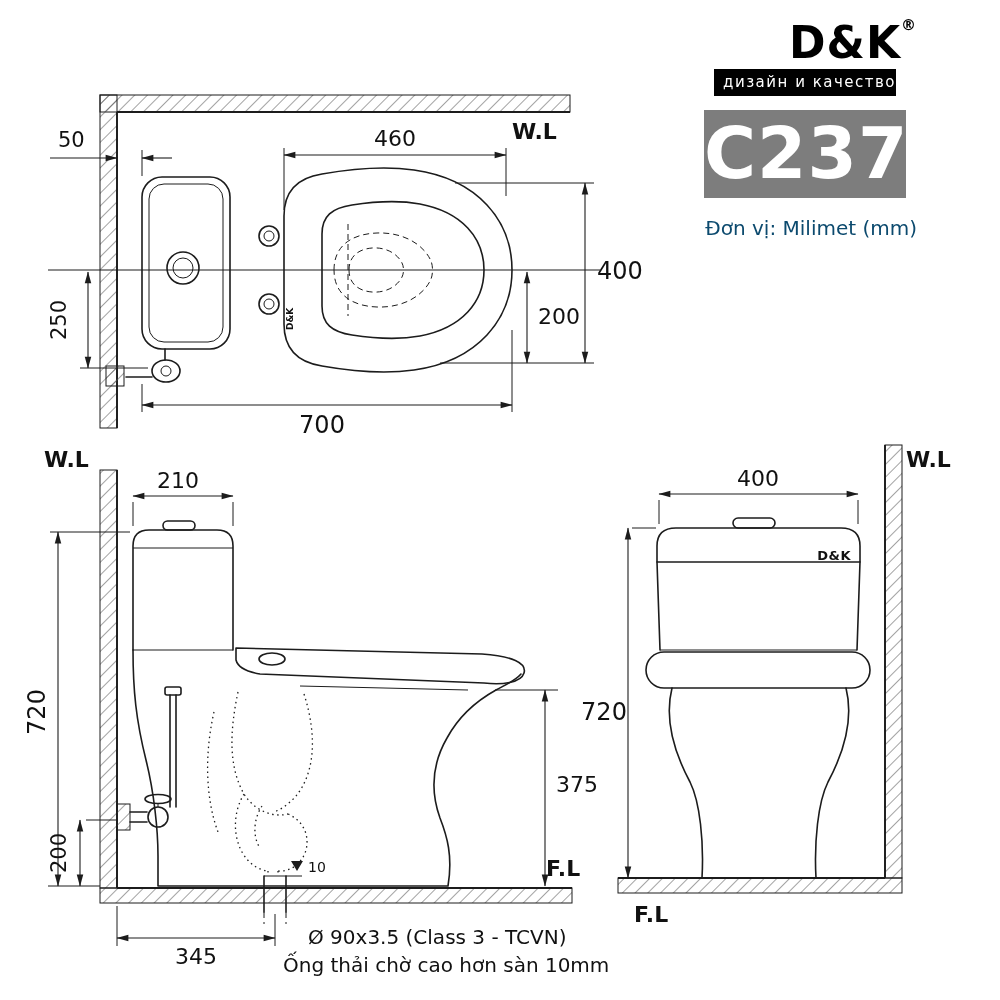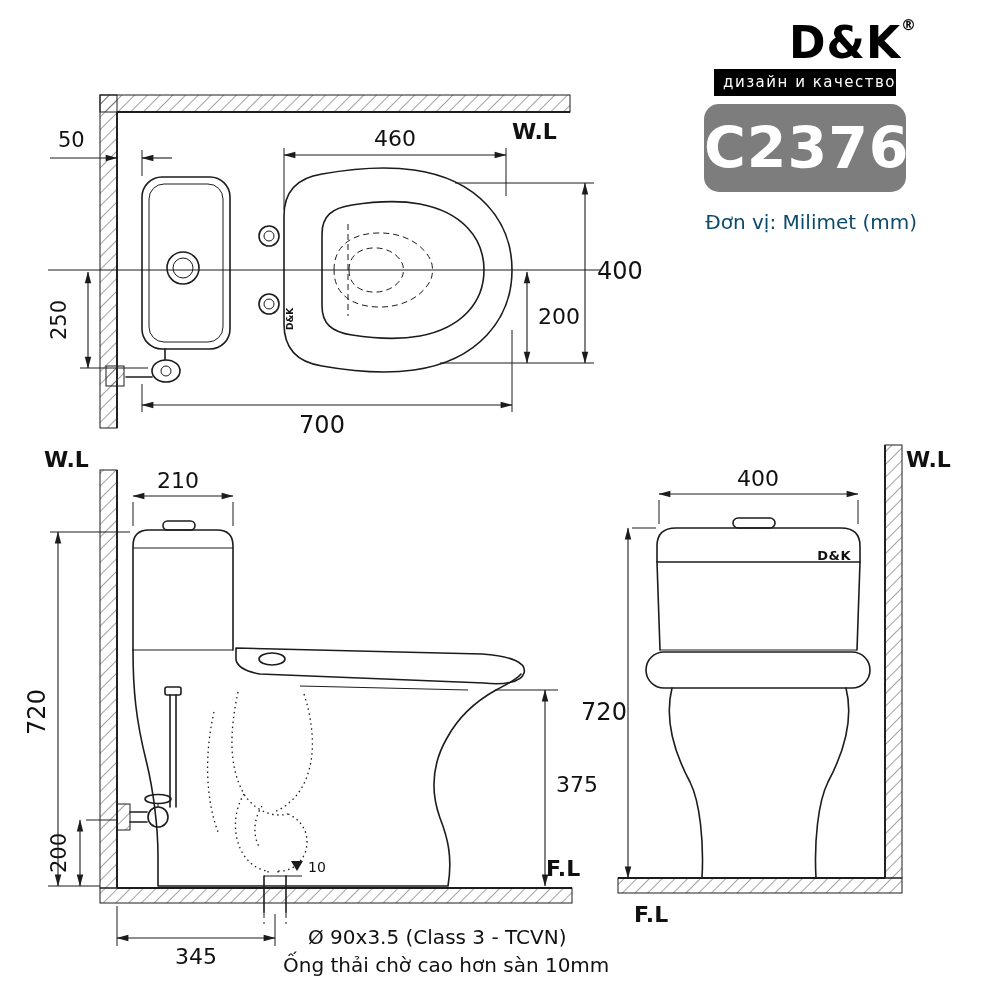--- a/index.html
+++ b/index.html
@@ -6,22 +6,22 @@
   html,body { width:1000px; height:1000px; background:#fff; }
   body { font-family:"DejaVu Sans","Liberation Sans",sans-serif; color:#111; }
   .stage { position:relative; width:1000px; height:1000px; background:#fff; overflow:hidden; }
 
   
   .brand { position:absolute; left:693px; top:18px; width:224px; text-align:right; }
   .logo-row { font-weight:bold; font-size:44px; letter-spacing:1px; line-height:1.05; color:#000; }
   .logo-row sup { font-size:15px; vertical-align:28px; font-weight:bold; }
   .tagline { margin:3px auto 0; width:182px; background:var(--tagline-bg,#000); color:#fff;
              font-size:15px; letter-spacing:1.5px; padding:4px 0 5px; }
-  .badge { margin:8px auto 0; width:202px; height:88px; background:var(--badge-bg,#7d7d7d);
-           color:#fff; font-size:57px; font-weight:bold; line-height:88px; letter-spacing:1px;border-radius:15px; }
+  .badge { margin:14px auto 0; width:202px; height:88px; background:var(--badge-bg,#7d7d7d);
+           color:#fff; font-size:71px; font-weight:bold; line-height:88px; letter-spacing:1px; }
   .unit { margin-top:18px; font-size:20px; color:#0c4a6e; }
 
   
   svg { position:absolute; left:0; top:0; }
   svg text { font-family:"DejaVu Sans","Liberation Sans",sans-serif; fill:#111; }
   .ol   { fill:none; stroke:#1c1c1c; stroke-width:1.6; stroke-linecap:round; stroke-linejoin:round; }
   .thin { fill:none; stroke:#1c1c1c; stroke-width:1; }
   .face { fill:none; stroke:#1c1c1c; stroke-width:1.9; }
   .dimline { fill:none; stroke:#1c1c1c; stroke-width:1.1; }
   .dash { stroke-dasharray:6 4; }

